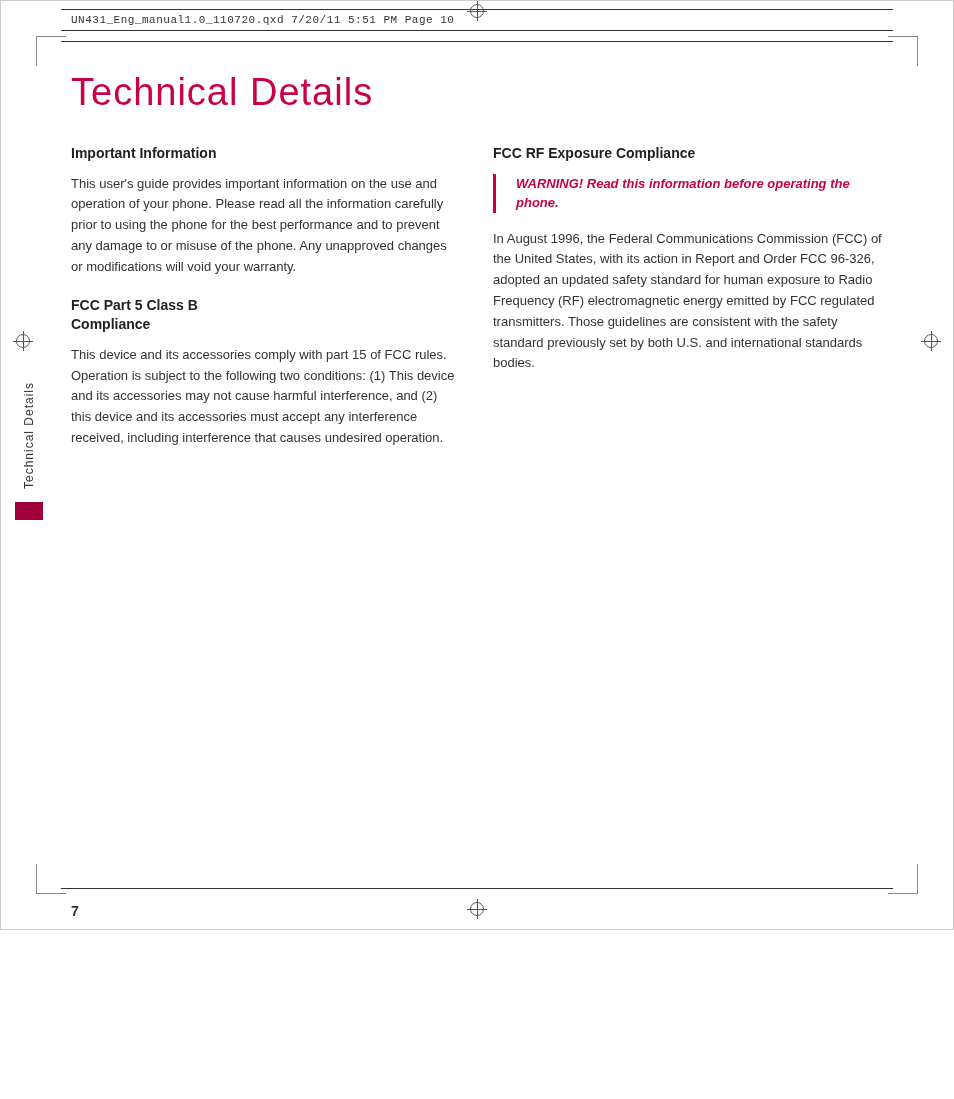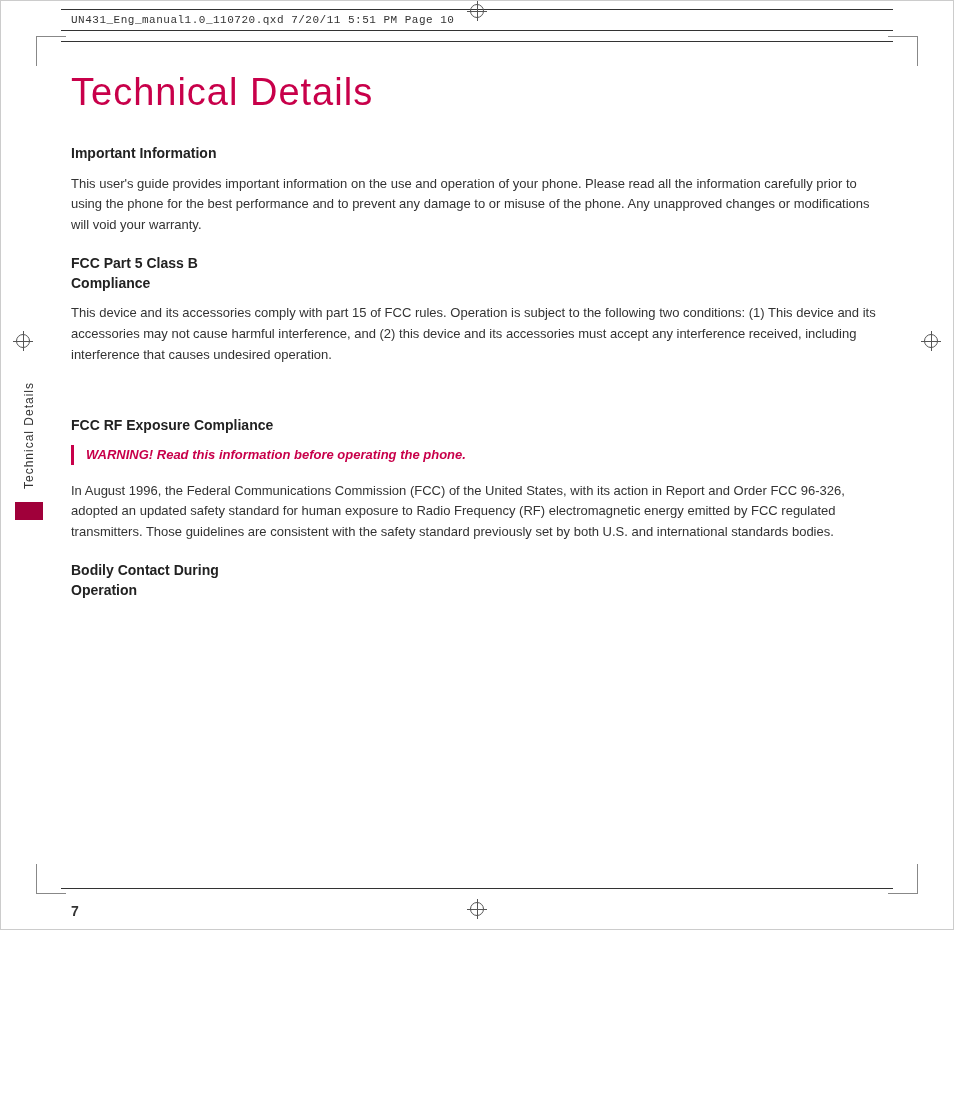--- a/index.html
+++ b/index.html
@@ -193,21 +193,20 @@
       letter-spacing: 1px;
       margin-bottom: 30px;
       font-family: 'Arial', sans-serif;
     }
 
     
     .columns {
       display: flex;
       gap: 32px;
       margin-top: 9px;
-      flex-direction: column;
     }
 
     .column-left {
       flex: 1;
     }
 
     .column-right {
       flex: 1;
     }
 
@@ -224,21 +223,21 @@
     .body-text {
       font-size: 13px;
       color: #333;
       line-height: 1.6;
       margin-bottom: 18px;
     }
 
     
     .warning-block {
       border-left: 3px solid #c8004a;
-      padding-left: 12px;
+      padding-left: 20px;
       margin-bottom: 16px;
     }
 
     .warning-text {
       font-size: 13px;
       color: #c8004a;
       font-style: italic;
       font-weight: bold;
       line-height: 1.5;
     }
@@ -338,24 +337,20 @@
 
         <div class="section-heading">FCC RF Exposure Compliance</div>
 
         <div class="warning-block">
           <span class="warning-text">WARNING! Read this information before operating the phone.</span>
         </div>
 
         <p class="body-text">In August 1996, the Federal Communications Commission (FCC) of the United States, with its action in Report and Order FCC 96-326, adopted an updated safety standard for human exposure to Radio Frequency (RF) electromagnetic energy emitted by FCC regulated transmitters. Those guidelines are consistent with the safety standard previously set by both U.S. and international standards bodies.</p>
 
 
-        <div class="section-heading">
-          <span style="white-space: pre-line;">Bodily Contact During
-Operation</span>
-        </div>
 
       </div>
 
     </div>
 
   </div>
 
   <div class="page-number">7</div>
 
 </div>

